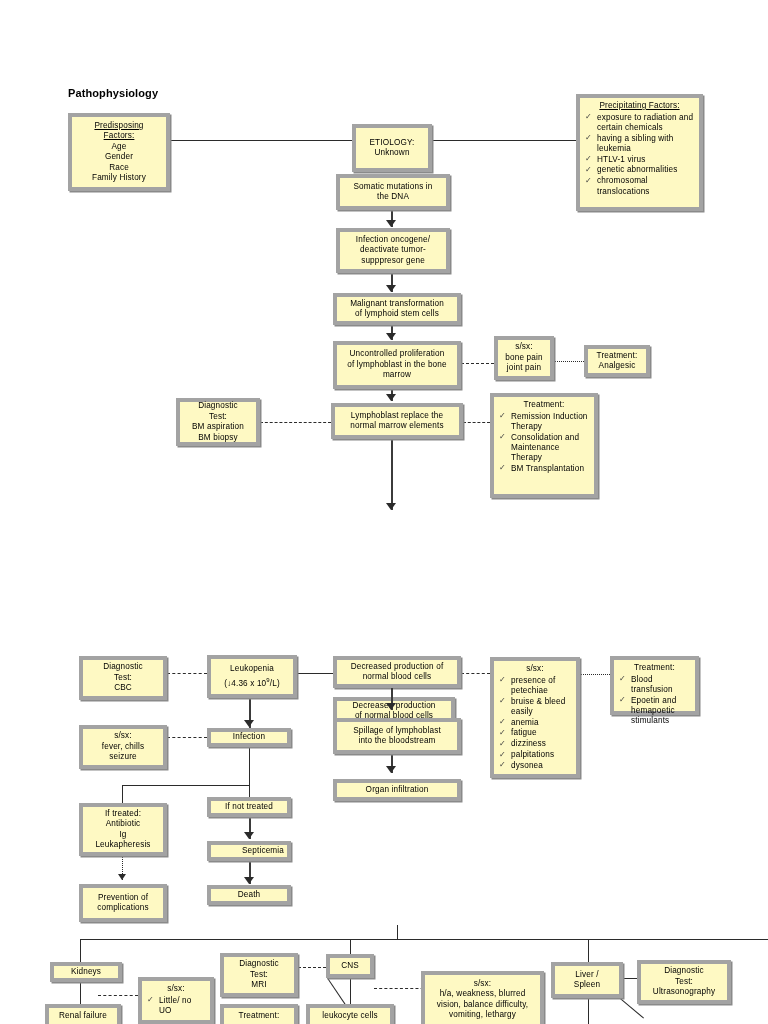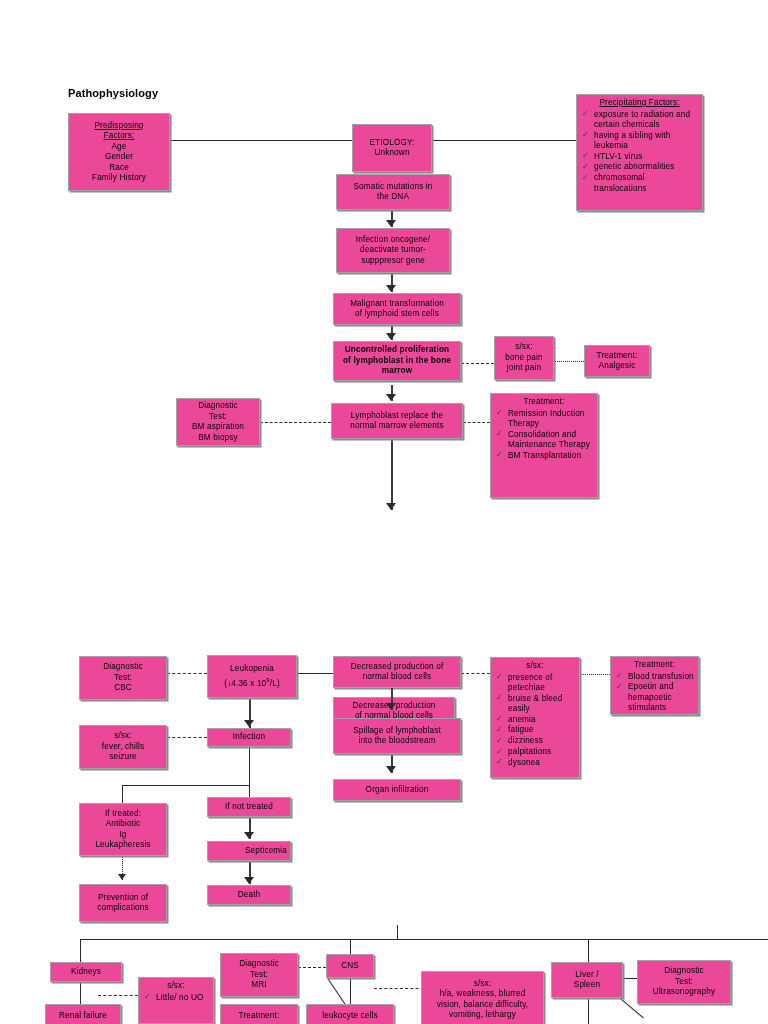--- a/index.html
+++ b/index.html
@@ -18,22 +18,22 @@
   .title{
     position:absolute;
     font-weight:bold;
     font-size:11px;
     letter-spacing:0.1px;
   }
   
   .box{
     position:absolute;
     box-sizing:border-box;
-    border:1px solid #a3a3a3;
-    background:#ec4899;
+    border:4px solid #a3a3a3;
+    background:#fef9c3;
     font-size:8.2px;
     line-height:10.5px;
     text-align:center;
     display:flex;
     flex-direction:column;
     align-items:center;
     justify-content:center;
     padding:2px 3px;
     letter-spacing:0.15px;
     z-index:5;
@@ -186,21 +186,21 @@
   <div class="arrow-d" style="left:386px; top:285px;"></div>
 
   <div class="box shadowed" style="left:333px; top:293px; width:128px; height:32px;">
     <span class="ln">Malignant transformation</span>
     <span class="ln">of lymphoid stem cells</span>
   </div>
 
   <div class="vline thick" style="left:391px; top:325px; height:15px;"></div>
   <div class="arrow-d" style="left:386px; top:333px;"></div>
 
-  <div class="box shadowed" style="left:333px; top:341px; width:128px; height:40px;font-weight:bold;">
+  <div class="box shadowed" style="left:333px; top:341px; width:128px; height:48px;">
     <span class="ln">Uncontrolled proliferation</span>
     <span class="ln">of lymphoblast in the bone</span>
     <span class="ln">marrow</span>
   </div>
 
   <div class="dash-h" style="left:461px; top:363px; width:33px;"></div>
 
   <div class="box shadowed" style="left:494px; top:336px; width:60px; height:44px;">
     <span class="ln">s/sx:</span>
     <span class="ln">bone pain</span>

